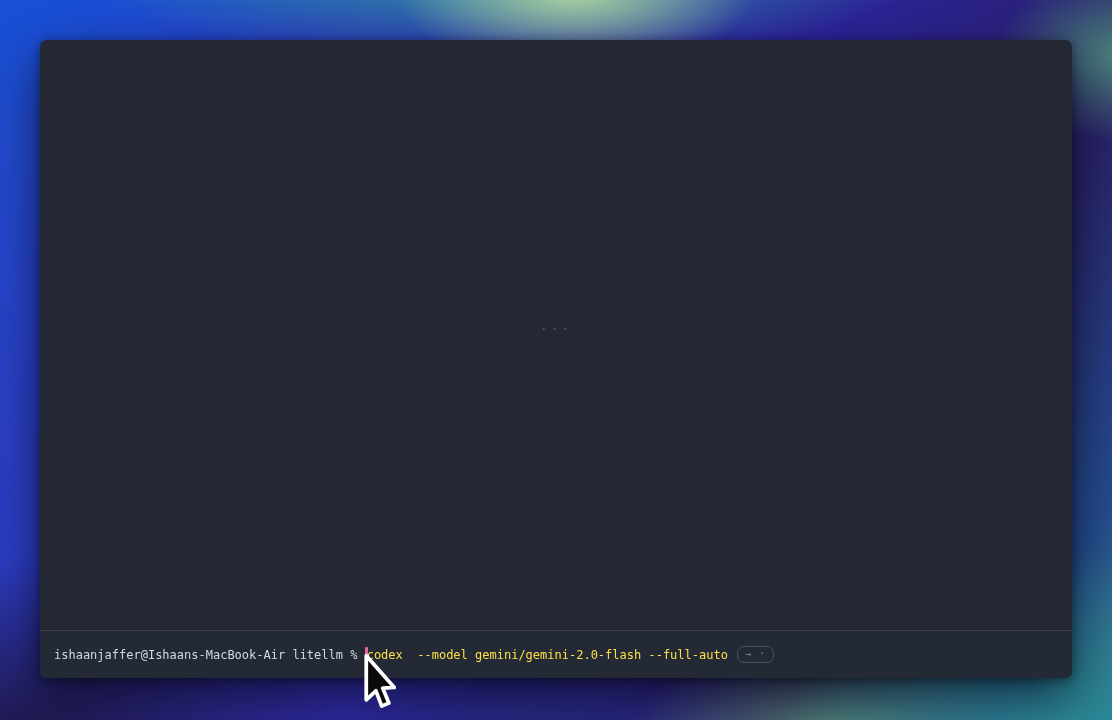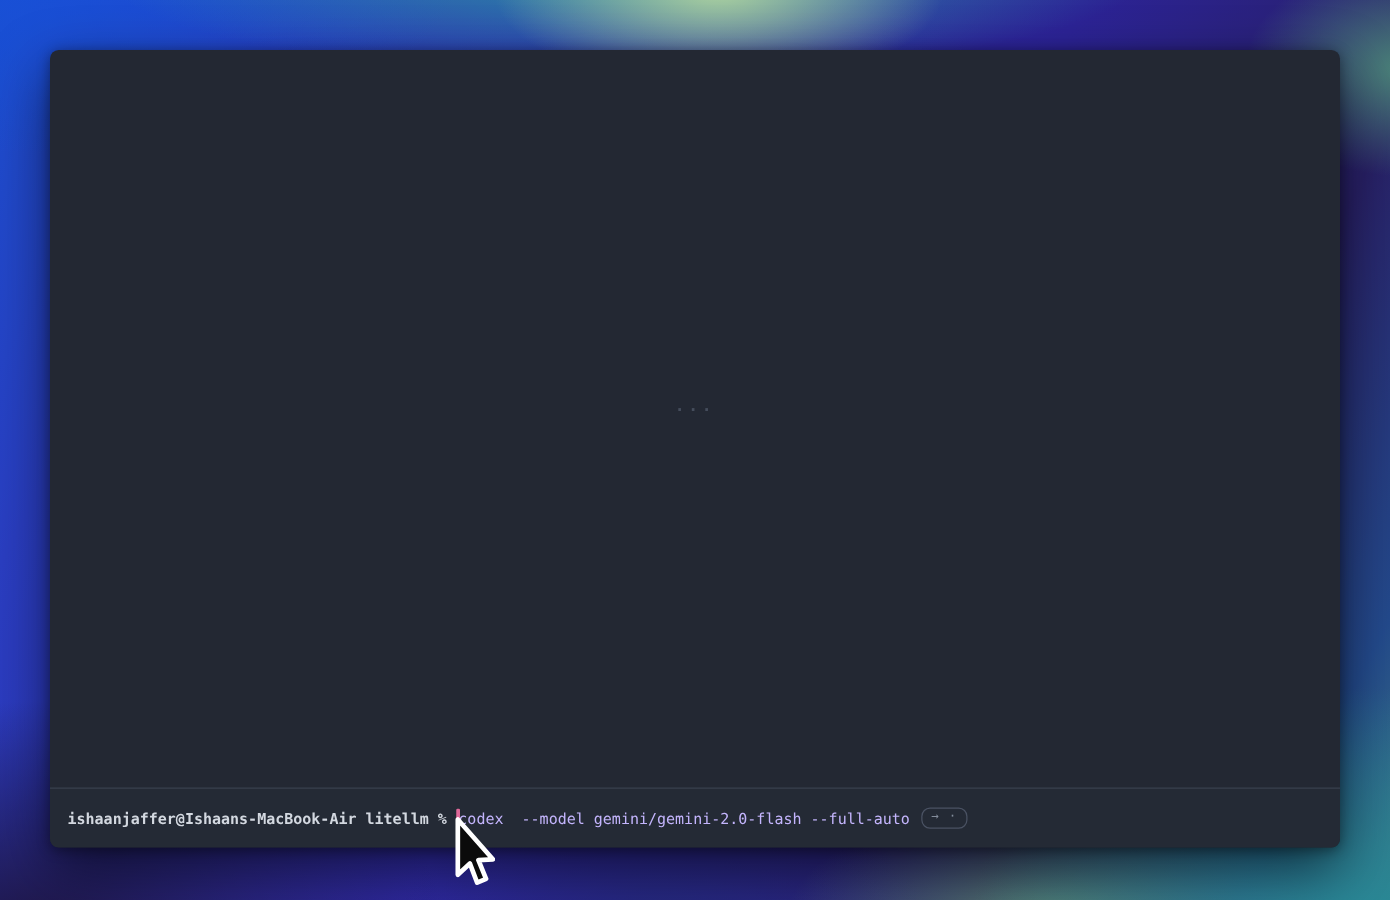--- a/index.html
+++ b/index.html
@@ -35,26 +35,26 @@
   .term-body{position:relative;flex:1 1 auto;}
   .loading-dots{
     position:absolute;left:0;right:0;top:278px;text-align:center;
     color:#454d5c;font-size:13px;letter-spacing:3px;font-weight:bold;
   }
   .term-input{
     height:47px;flex:0 0 auto;border-top:1px solid #39404e;background:#242a35;
     display:flex;align-items:center;padding:0 12px 0 14px;
     font-size:12px;line-height:16px;white-space:pre;
   }
-  .prompt{color:#d3d8e0;font-weight:bold;}
+  .prompt{color:#d3d8e0;font-weight:normal;}
   .caret{
     display:inline-block;width:3px;height:15px;background:#df6899;
     vertical-align:text-bottom;margin-right:-1px;border-radius:1px;
   }
-  .ghost{color:#c4b5fd;text-align:center;}
+  .ghost{color:#fde047;text-align:center;}
   .hint-badge{
     margin-left:9px;border:1px solid #4a5263;border-radius:7px;
     padding:0 7px 1px 7px;font-size:10px;line-height:14px;color:#848d9c;
     white-space:pre;letter-spacing:1px;
   }
 
   
   .pointer{position:absolute;left:362px;top:653px;width:34px;height:58px;}
 </style>
 </head>

